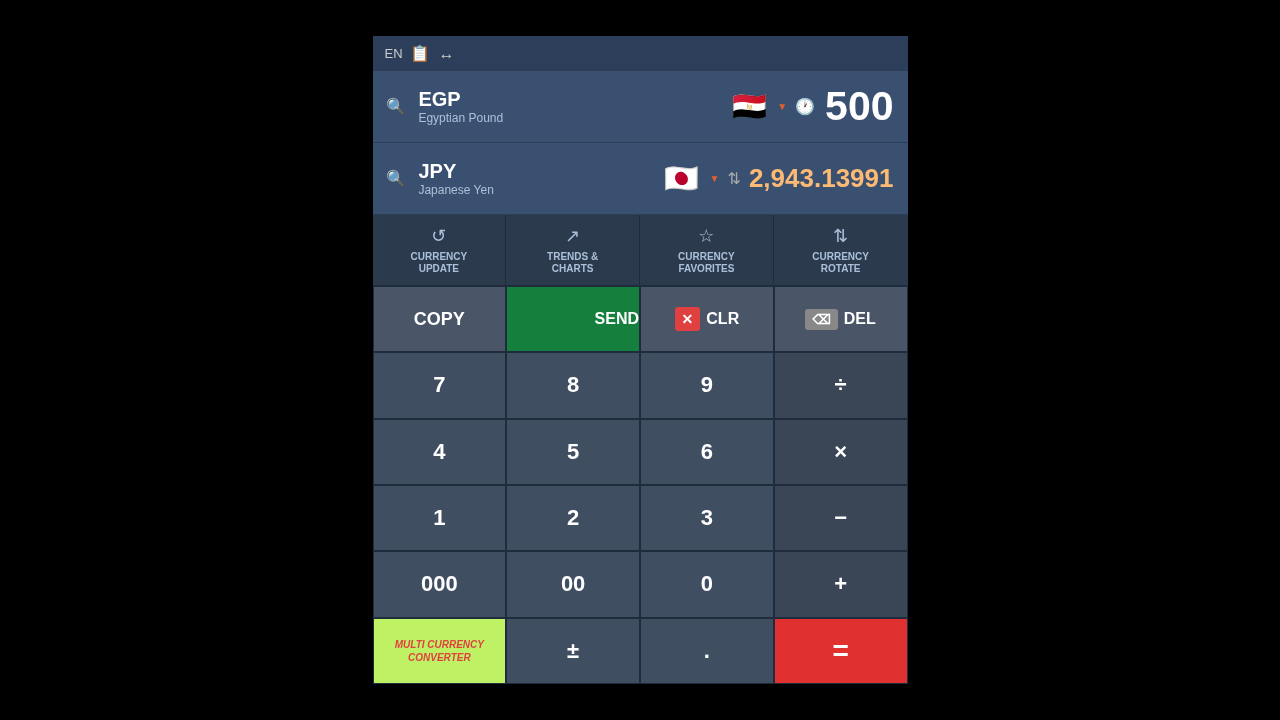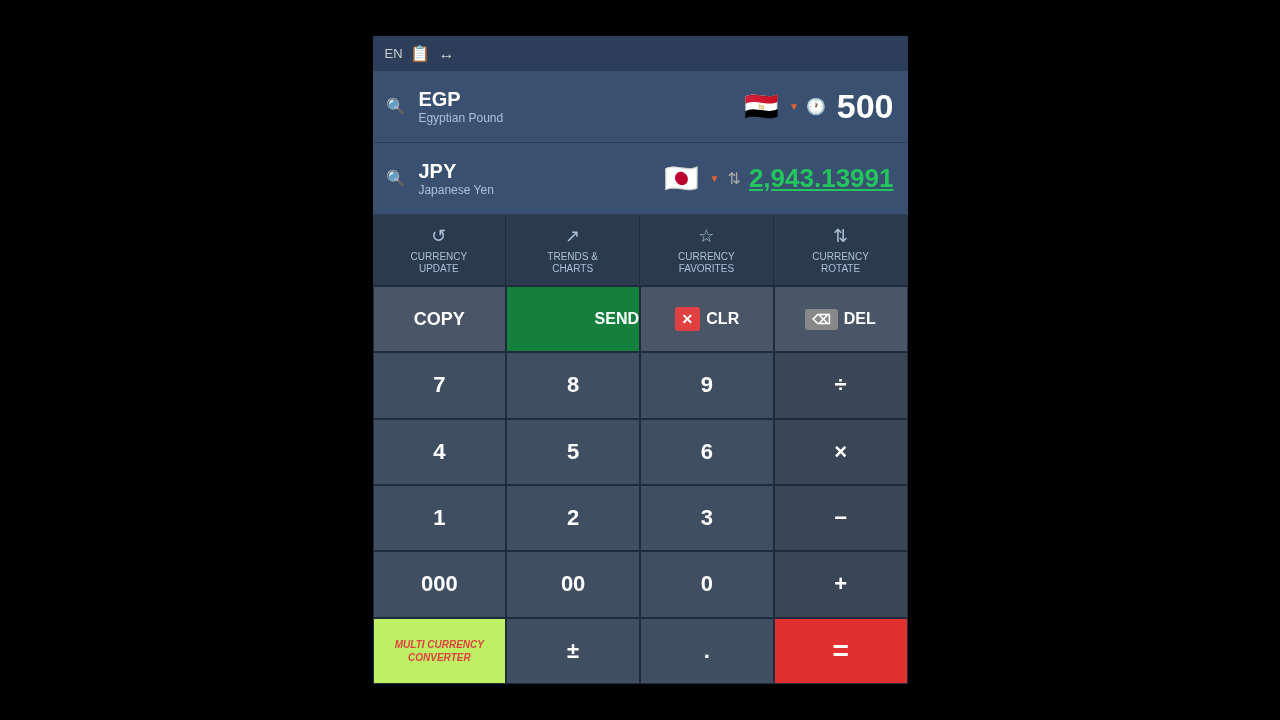--- a/index.html
+++ b/index.html
@@ -74,30 +74,29 @@
       font-size: 10px;
       margin-right: 8px;
     }
     .history-icon {
       color: #aaa;
       font-size: 16px;
       margin-right: 10px;
     }
     .currency-value {
       color: #fff;
-      font-size: 34px;
+      font-size: 41px;
       font-weight: bold;
       margin-left: auto;
     }
     .currency-value-small {
-      color: #22c55e;
+      color: #fdba74;
       font-size: 26px;
       font-weight: bold;
       margin-left: auto;
-      text-decoration: underline;
     }
     .swap-icon {
       color: #aaa;
       font-size: 16px;
       margin-right: 8px;
     }
     
     .action-row {
       display: grid;
       grid-template-columns: repeat(4, 1fr);
@@ -115,21 +114,21 @@
       gap: 4px;
     }
     .action-btn:last-child { border-right: none; }
     .action-btn .action-icon {
       color: #aac0d8;
       font-size: 18px;
     }
     .action-btn .action-label {
       color: #aac0d8;
       font-size: 10px;
-      font-weight: normal;
+      font-weight: bold;
       text-align: center;
       line-height: 1.2;
     }
     
     .keypad {
       display: flex;
       flex-direction: column;
       flex: 1;
     }
     .keypad-row {

